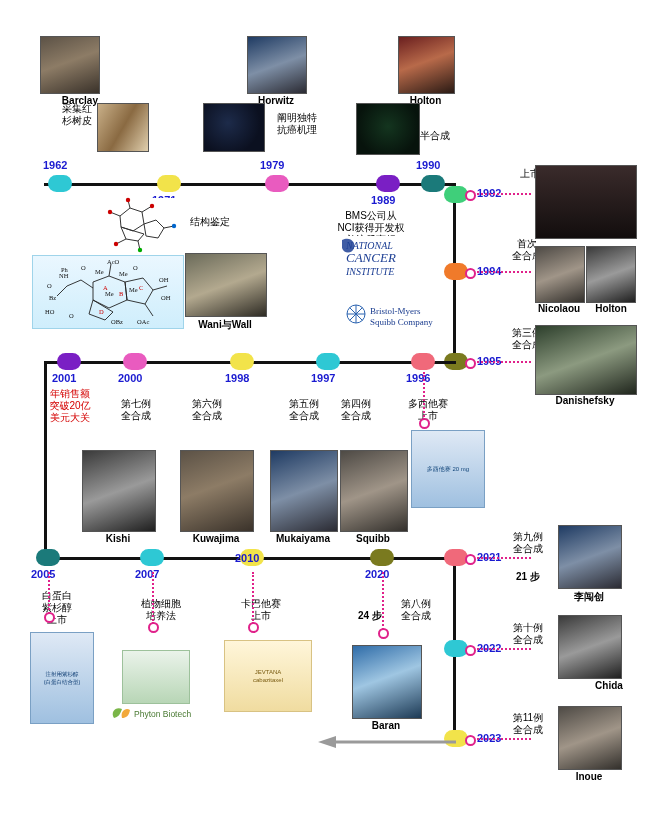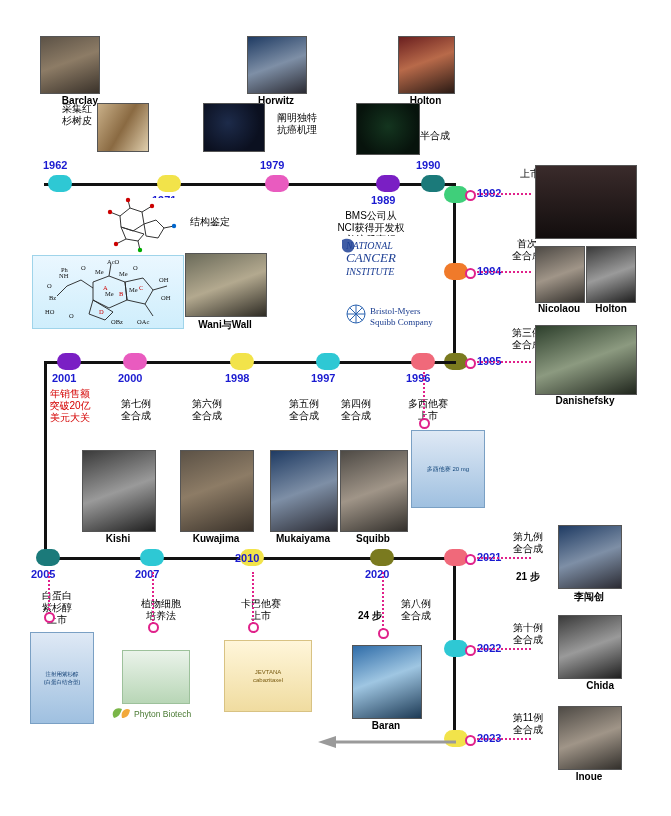--- a/index.html
+++ b/index.html
@@ -308,21 +308,21 @@
 全合成</div>
   <div class="cap" style="left:500px;top:571px;width:56px;font-weight:bold;">21 步</div>
   <div class="cap" style="left:500px;top:622px;width:56px;">第十例
 全合成</div>
   <div class="cap" style="left:500px;top:712px;width:56px;">第11例
 全合成</div>
 
   <div class="photo face2" style="left:558px;top:525px;width:62px;height:62px;"></div>
   <div class="name" style="left:556px;top:590px;width:66px;">李闯创</div>
   <div class="photo face5" style="left:558px;top:615px;width:62px;height:62px;"></div>
-  <div class="name" style="left:548px;top:680px;width:66px;text-align:right;">Chida</div>
+  <div class="name" style="left:576px;top:680px;width:66px;">Chida</div>
   <div class="photo face4" style="left:558px;top:706px;width:62px;height:62px;"></div>
   <div class="name" style="left:556px;top:771px;width:66px;">Inoue</div>
 
   <div class="photo pkg-blue" style="left:30px;top:632px;width:62px;height:90px;">
     <span style="font-size:5.5px;color:#0d3c73;white-space:pre-line;">注射用紫杉醇
 (白蛋白结合型)</span>
   </div>
 
   <div class="photo lab" style="left:122px;top:650px;width:66px;height:52px;"></div>
   <div class="abs" style="left:108px;top:704px;width:96px;height:18px;">

